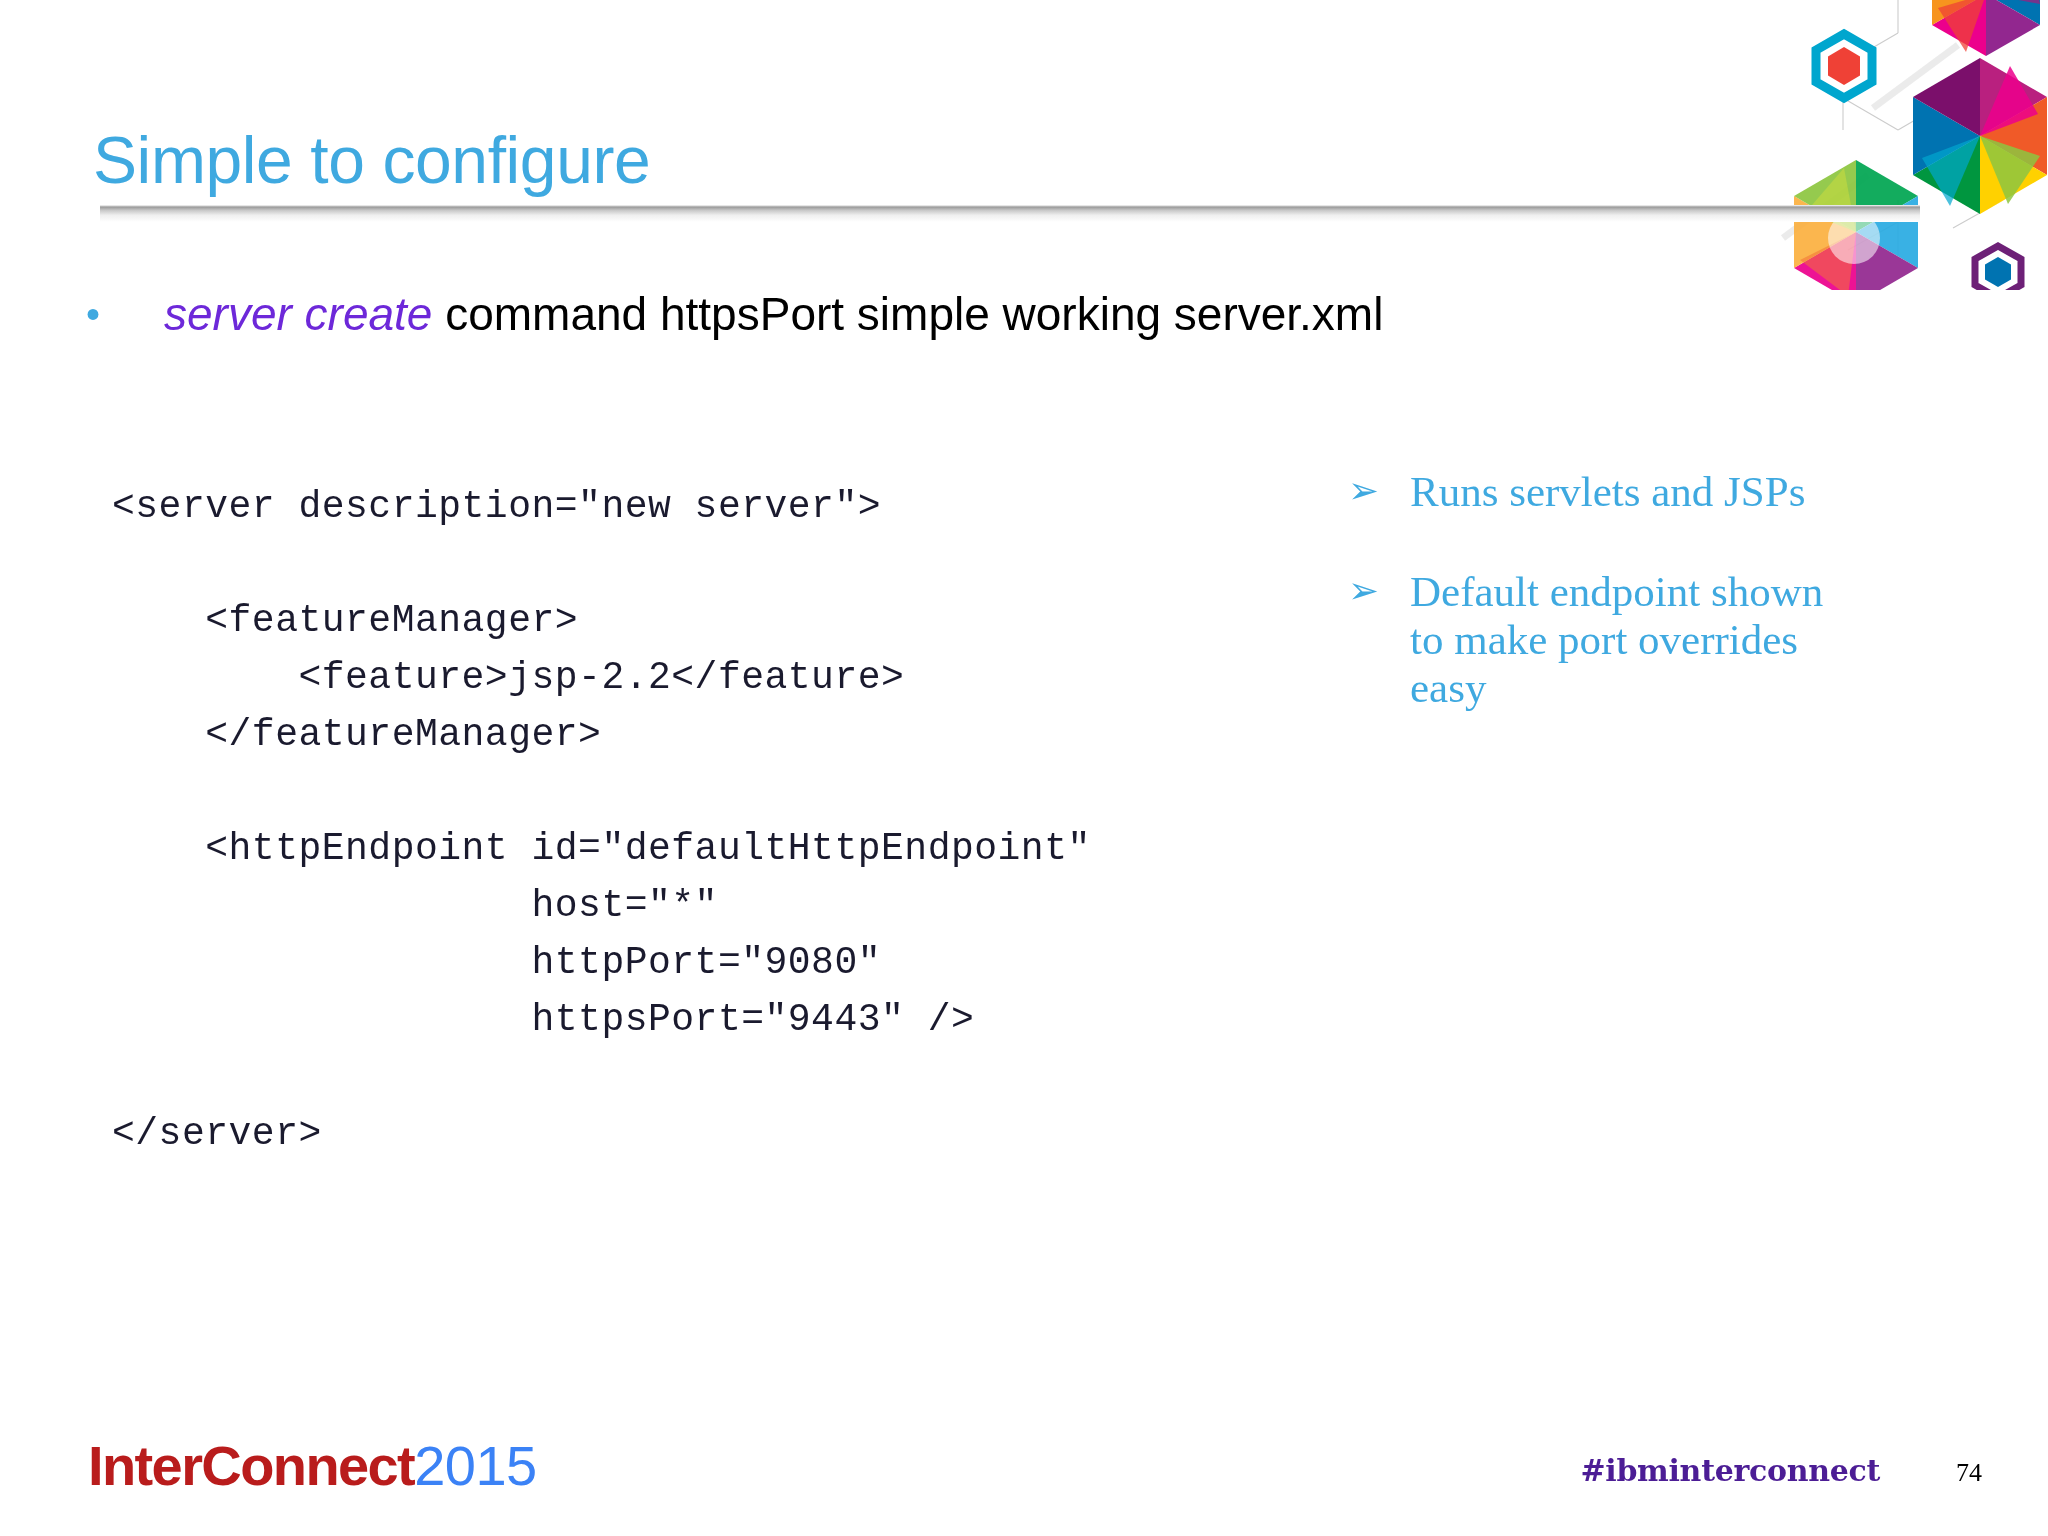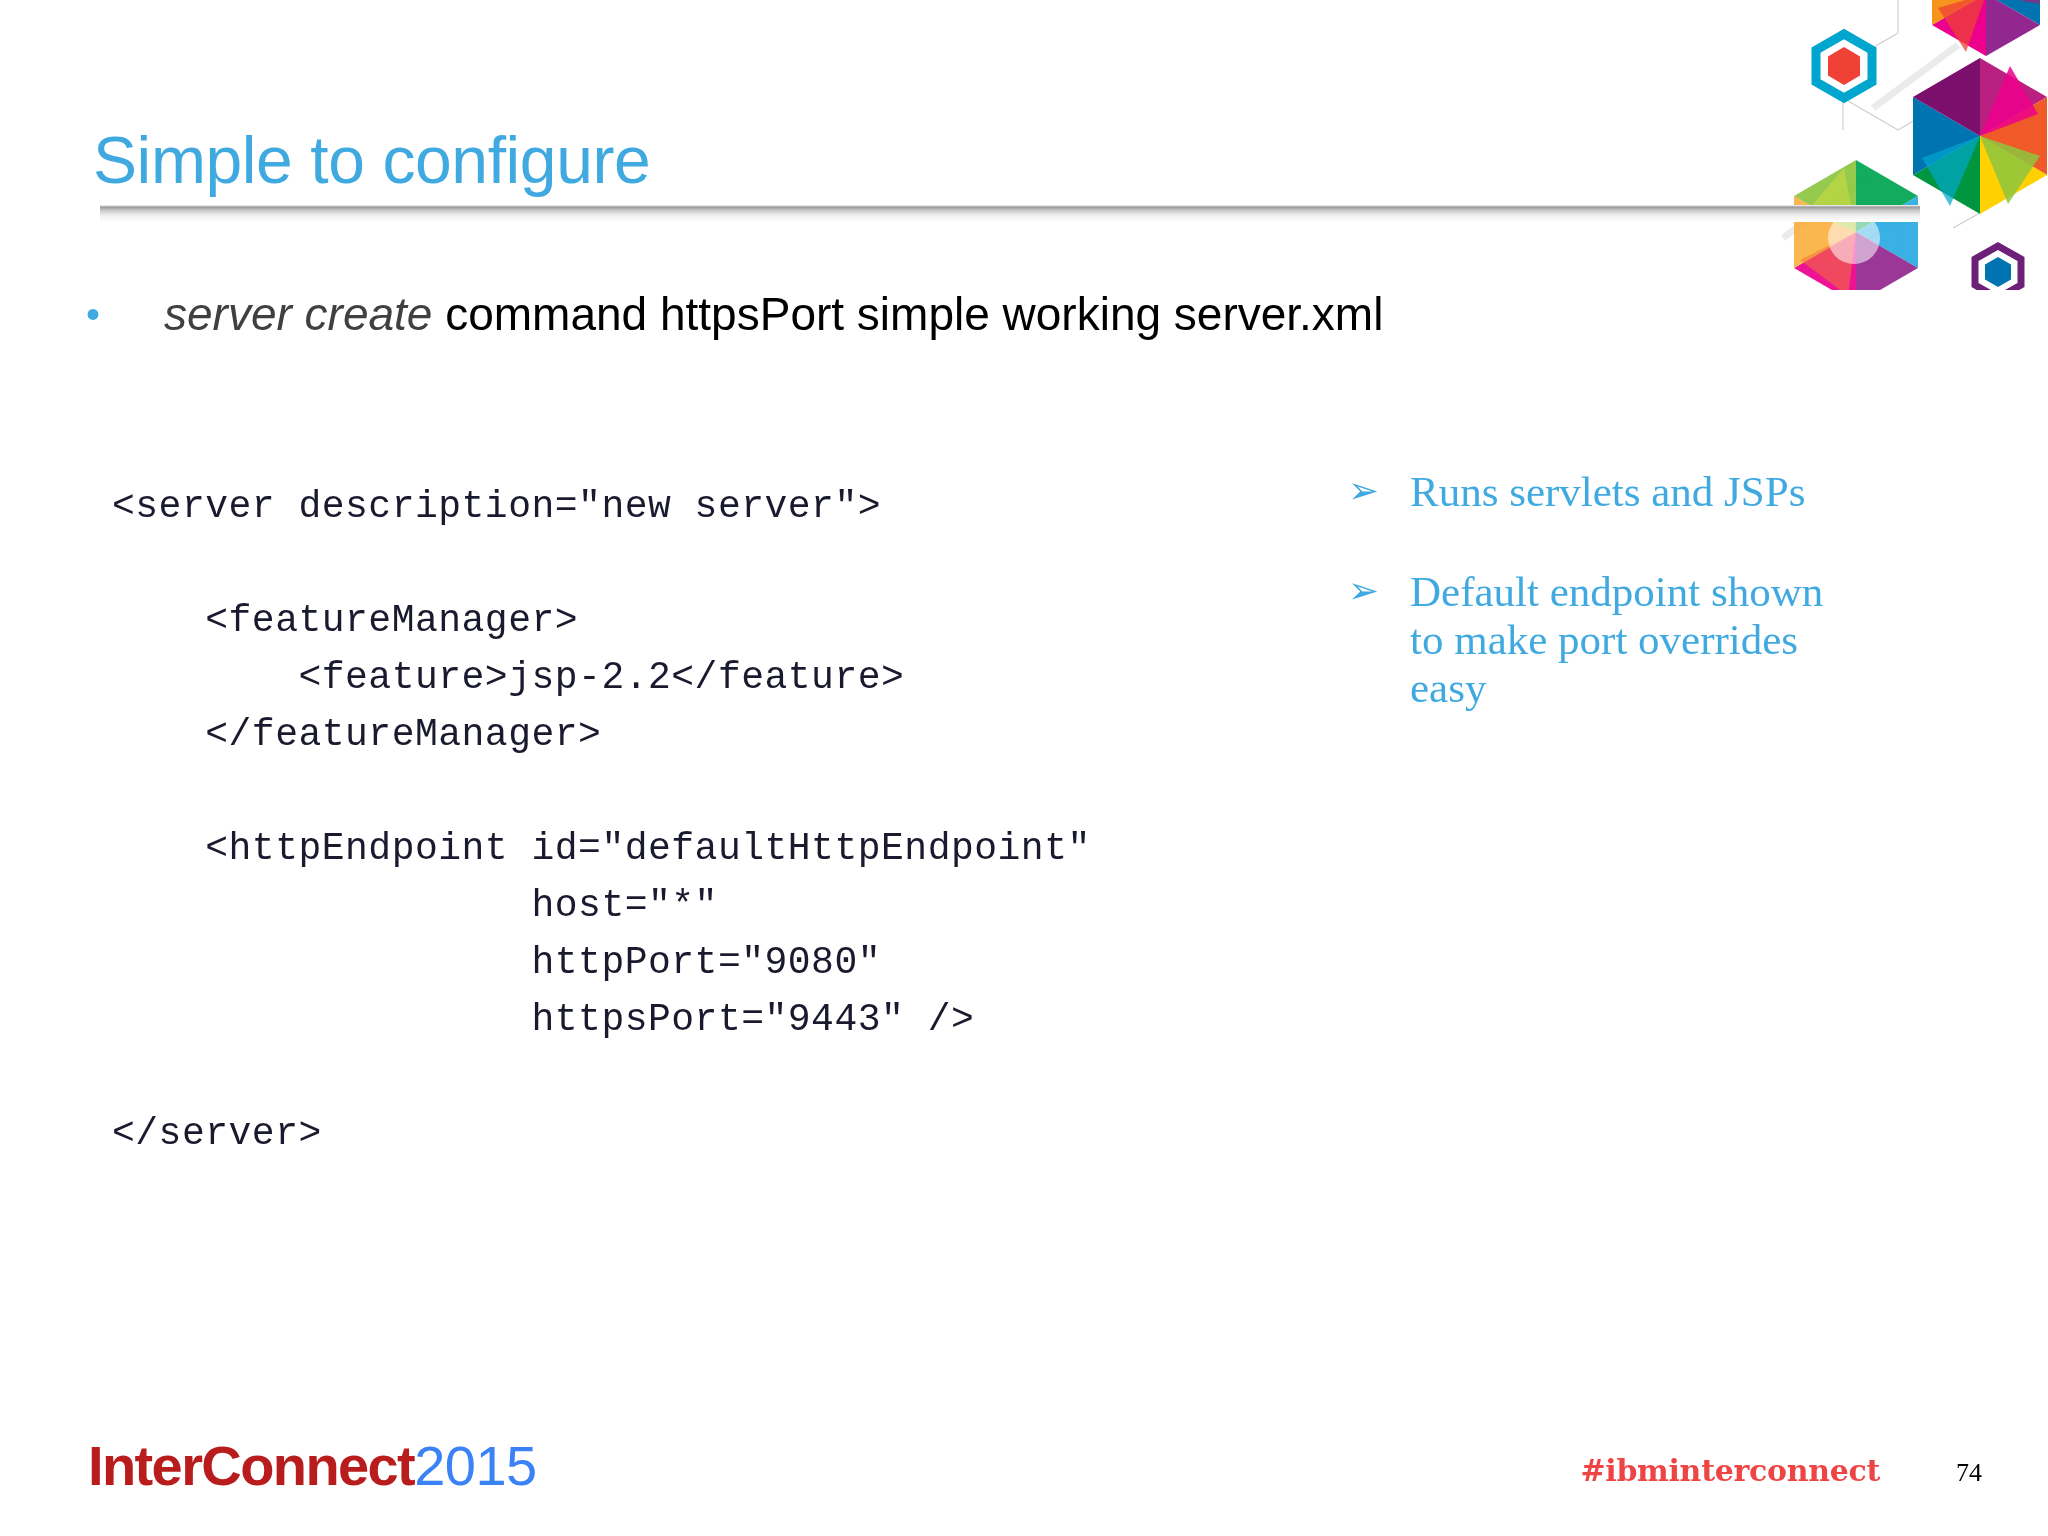--- a/index.html
+++ b/index.html
@@ -73,21 +73,21 @@
     font-size: 40px;
     line-height: 1;
     width: 78px;
     flex: none;
     padding-top: 6px;
   }
   #main-bullet .mb-text {
     color: #000000;
   }
   #main-bullet .cmd {
-    color: #404040;
+    color: #6d28d9;
     font-style: italic;
   }
 
   
   #code {
     position: absolute;
     left: 112px;
     top: 440px;
     font-family: "Liberation Mono", "DejaVu Sans Mono", monospace;
     font-size: 38px;
@@ -137,21 +137,21 @@
   #footer-logo .fl-dark { color: #b91c1c; }
   #footer-logo .fl-blue { color: #3b82f6; font-weight: 400; letter-spacing: -0.5px; }
 
   #footer-hashtag {
     position: absolute;
     right: 168px;
     bottom: 48px;
     font-family: "DejaVu Serif", "Liberation Serif", serif;
     font-size: 30px;
     font-weight: bold;
-    color: #ef4444;
+    color: #4c1d95;
     letter-spacing: -0.3px;
     white-space: nowrap;
   }
   #page-number {
     position: absolute;
     right: 66px;
     bottom: 48px;
     font-size: 26px;
     color: #000000;
     font-family: Liberation Serif, serif;

